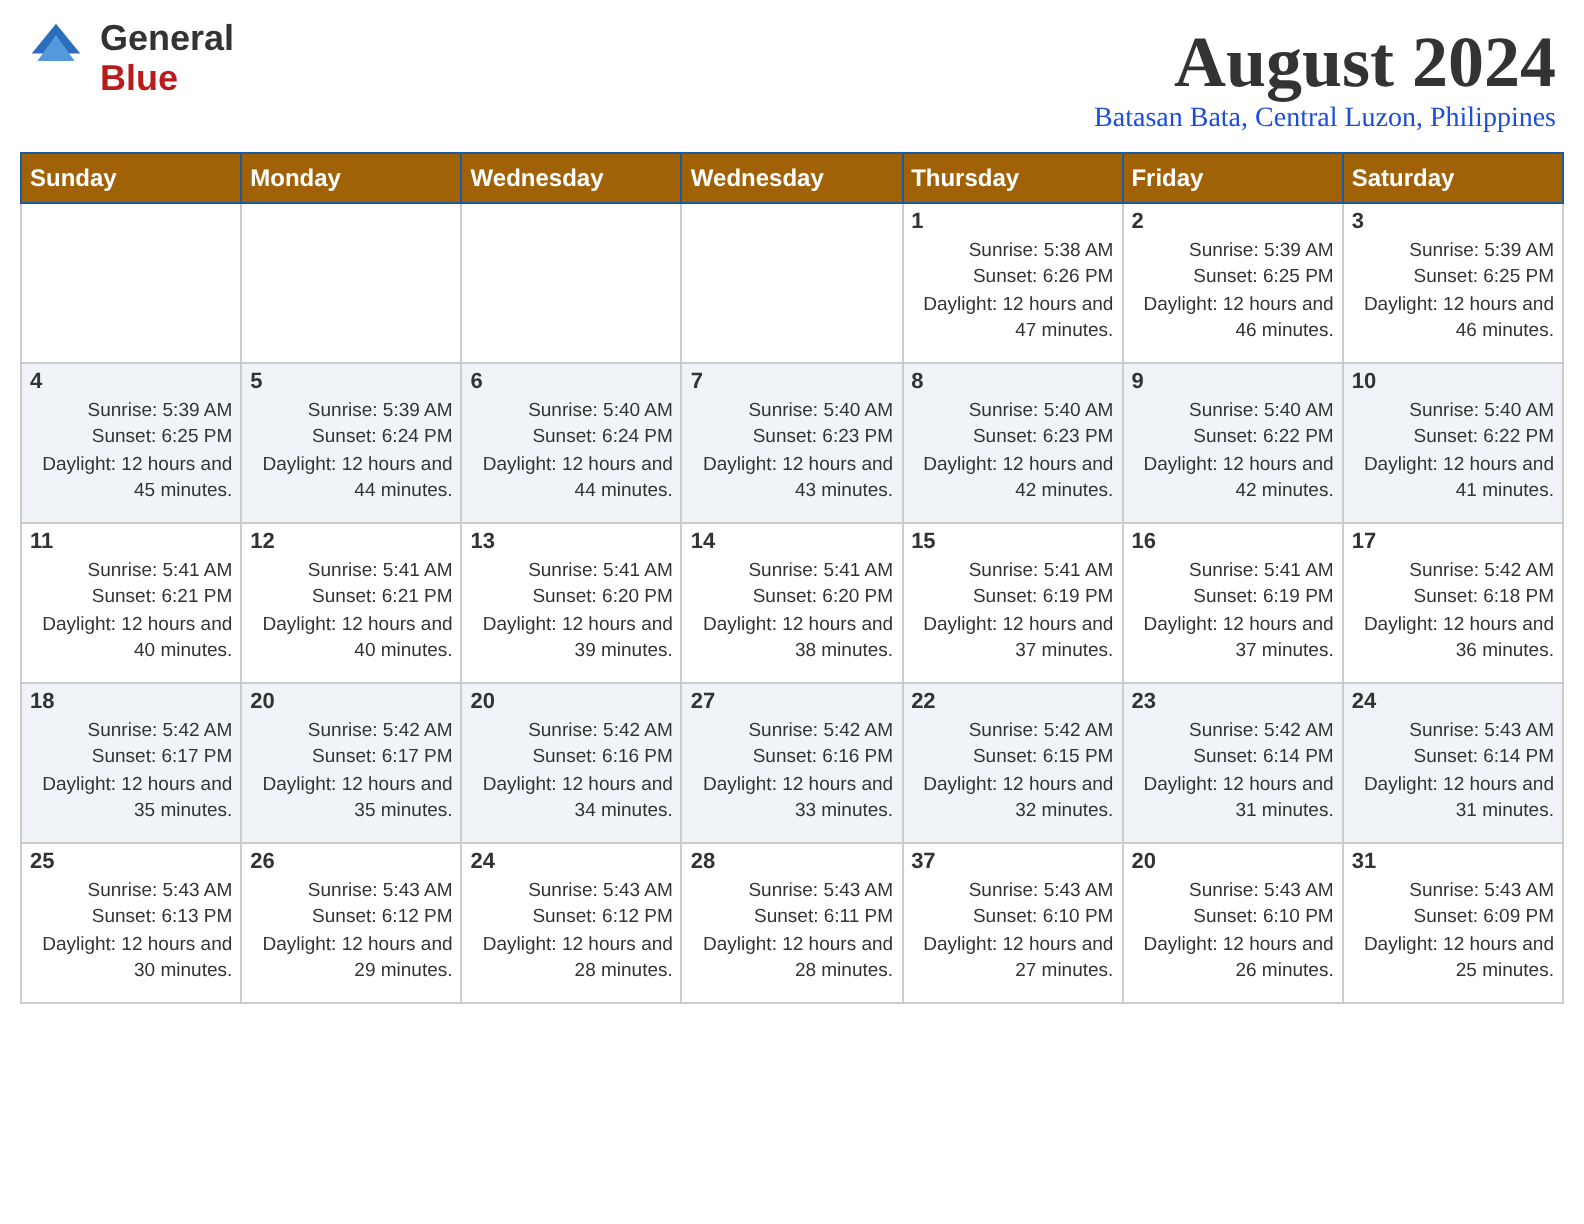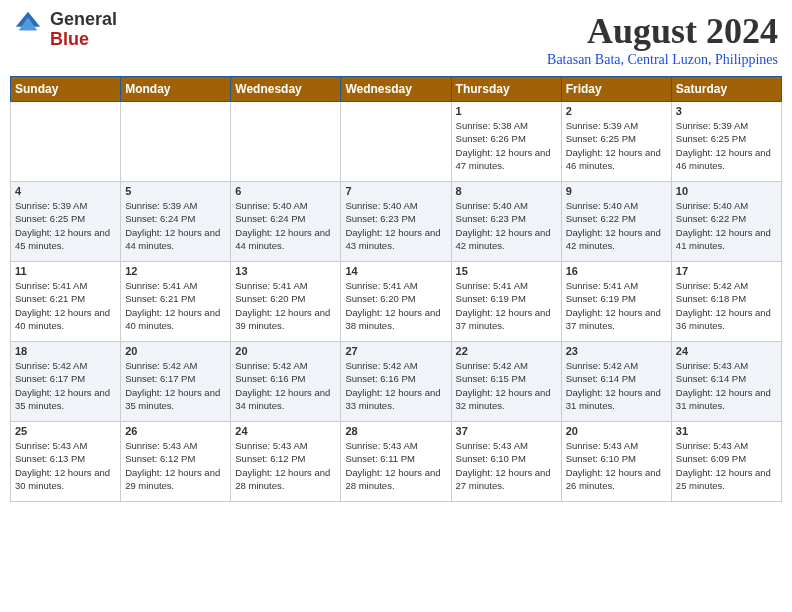--- a/index.html
+++ b/index.html
@@ -76,20 +76,21 @@
     }
     .day-number {
       font-weight: bold;
       font-size: 11px;
       margin-bottom: 2px;
     }
     .day-info {
       font-size: 9.5px;
       line-height: 1.4;
       color: #333;
+      text-align: right;
     }
     .empty-cell {
       background: #fff !important;
     }
   </style>
 </head>
 <body>
 
 <div class="header">
   <div class="logo">

